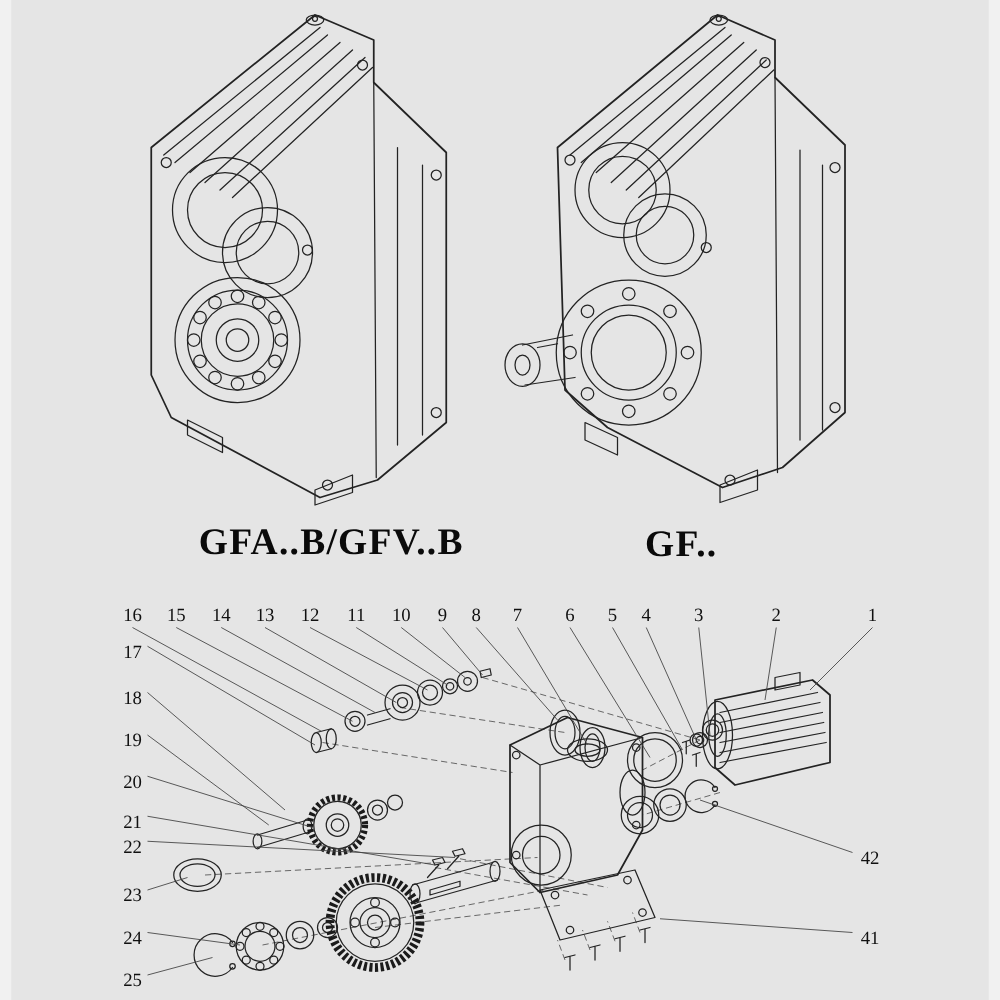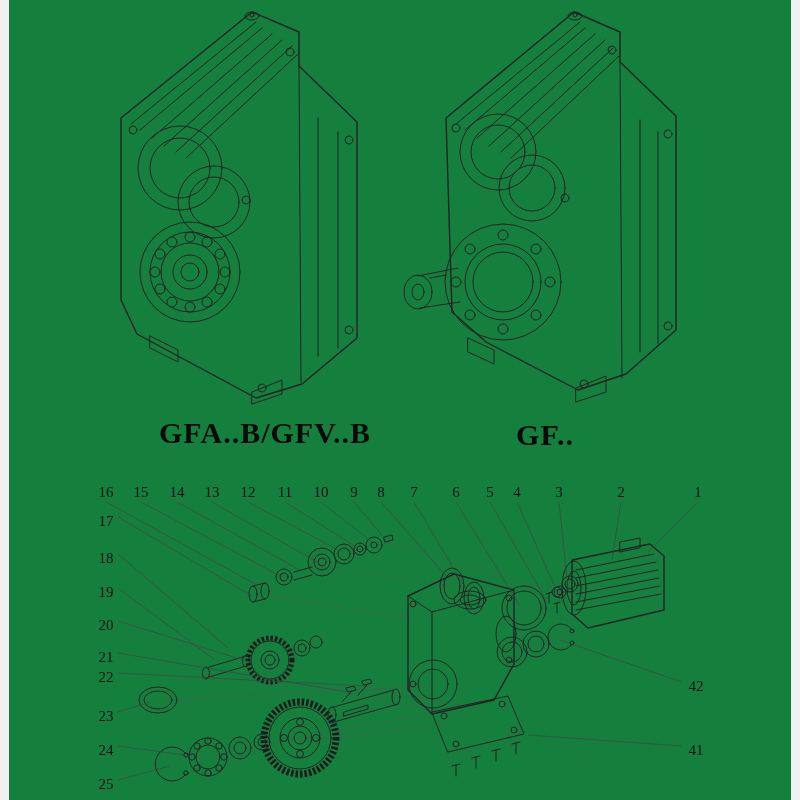--- a/index.html
+++ b/index.html
@@ -1,16 +1,16 @@
 <!DOCTYPE html>
 <html><head>
 <meta charset="utf-8">
 <style>
   html,body{margin:0;padding:0;background:#fff;}
-  .page{position:relative;width:800px;height:800px;background:#15803d;overflow:hidden;
+  .page{position:relative;width:800px;height:800px;background:#e5e5e5;overflow:hidden;
         font-family:"Liberation Serif",serif;}
   .edge{position:absolute;top:0;height:800px;width:9px;background:#f1f1f1;}
   .edge.left{left:0;} .edge.right{right:0;}
   svg{position:absolute;left:0;top:0;}
   .ln{fill:none;stroke:#232323;stroke-width:1;stroke-linecap:round;stroke-linejoin:round;}
   .ln2{fill:none;stroke:#232323;stroke-width:1.4;stroke-linecap:round;stroke-linejoin:round;}
   .thin{fill:none;stroke:#444;stroke-width:0.7;}
   .dash{fill:none;stroke:#555;stroke-width:0.7;stroke-dasharray:5 3;}
   .teeth{fill:none;stroke:#1b1b1b;stroke-width:7;stroke-dasharray:2.5 2;}
   .callout{font-family:"Liberation Serif",serif;font-size:15px;fill:#101010;text-anchor:middle;}

